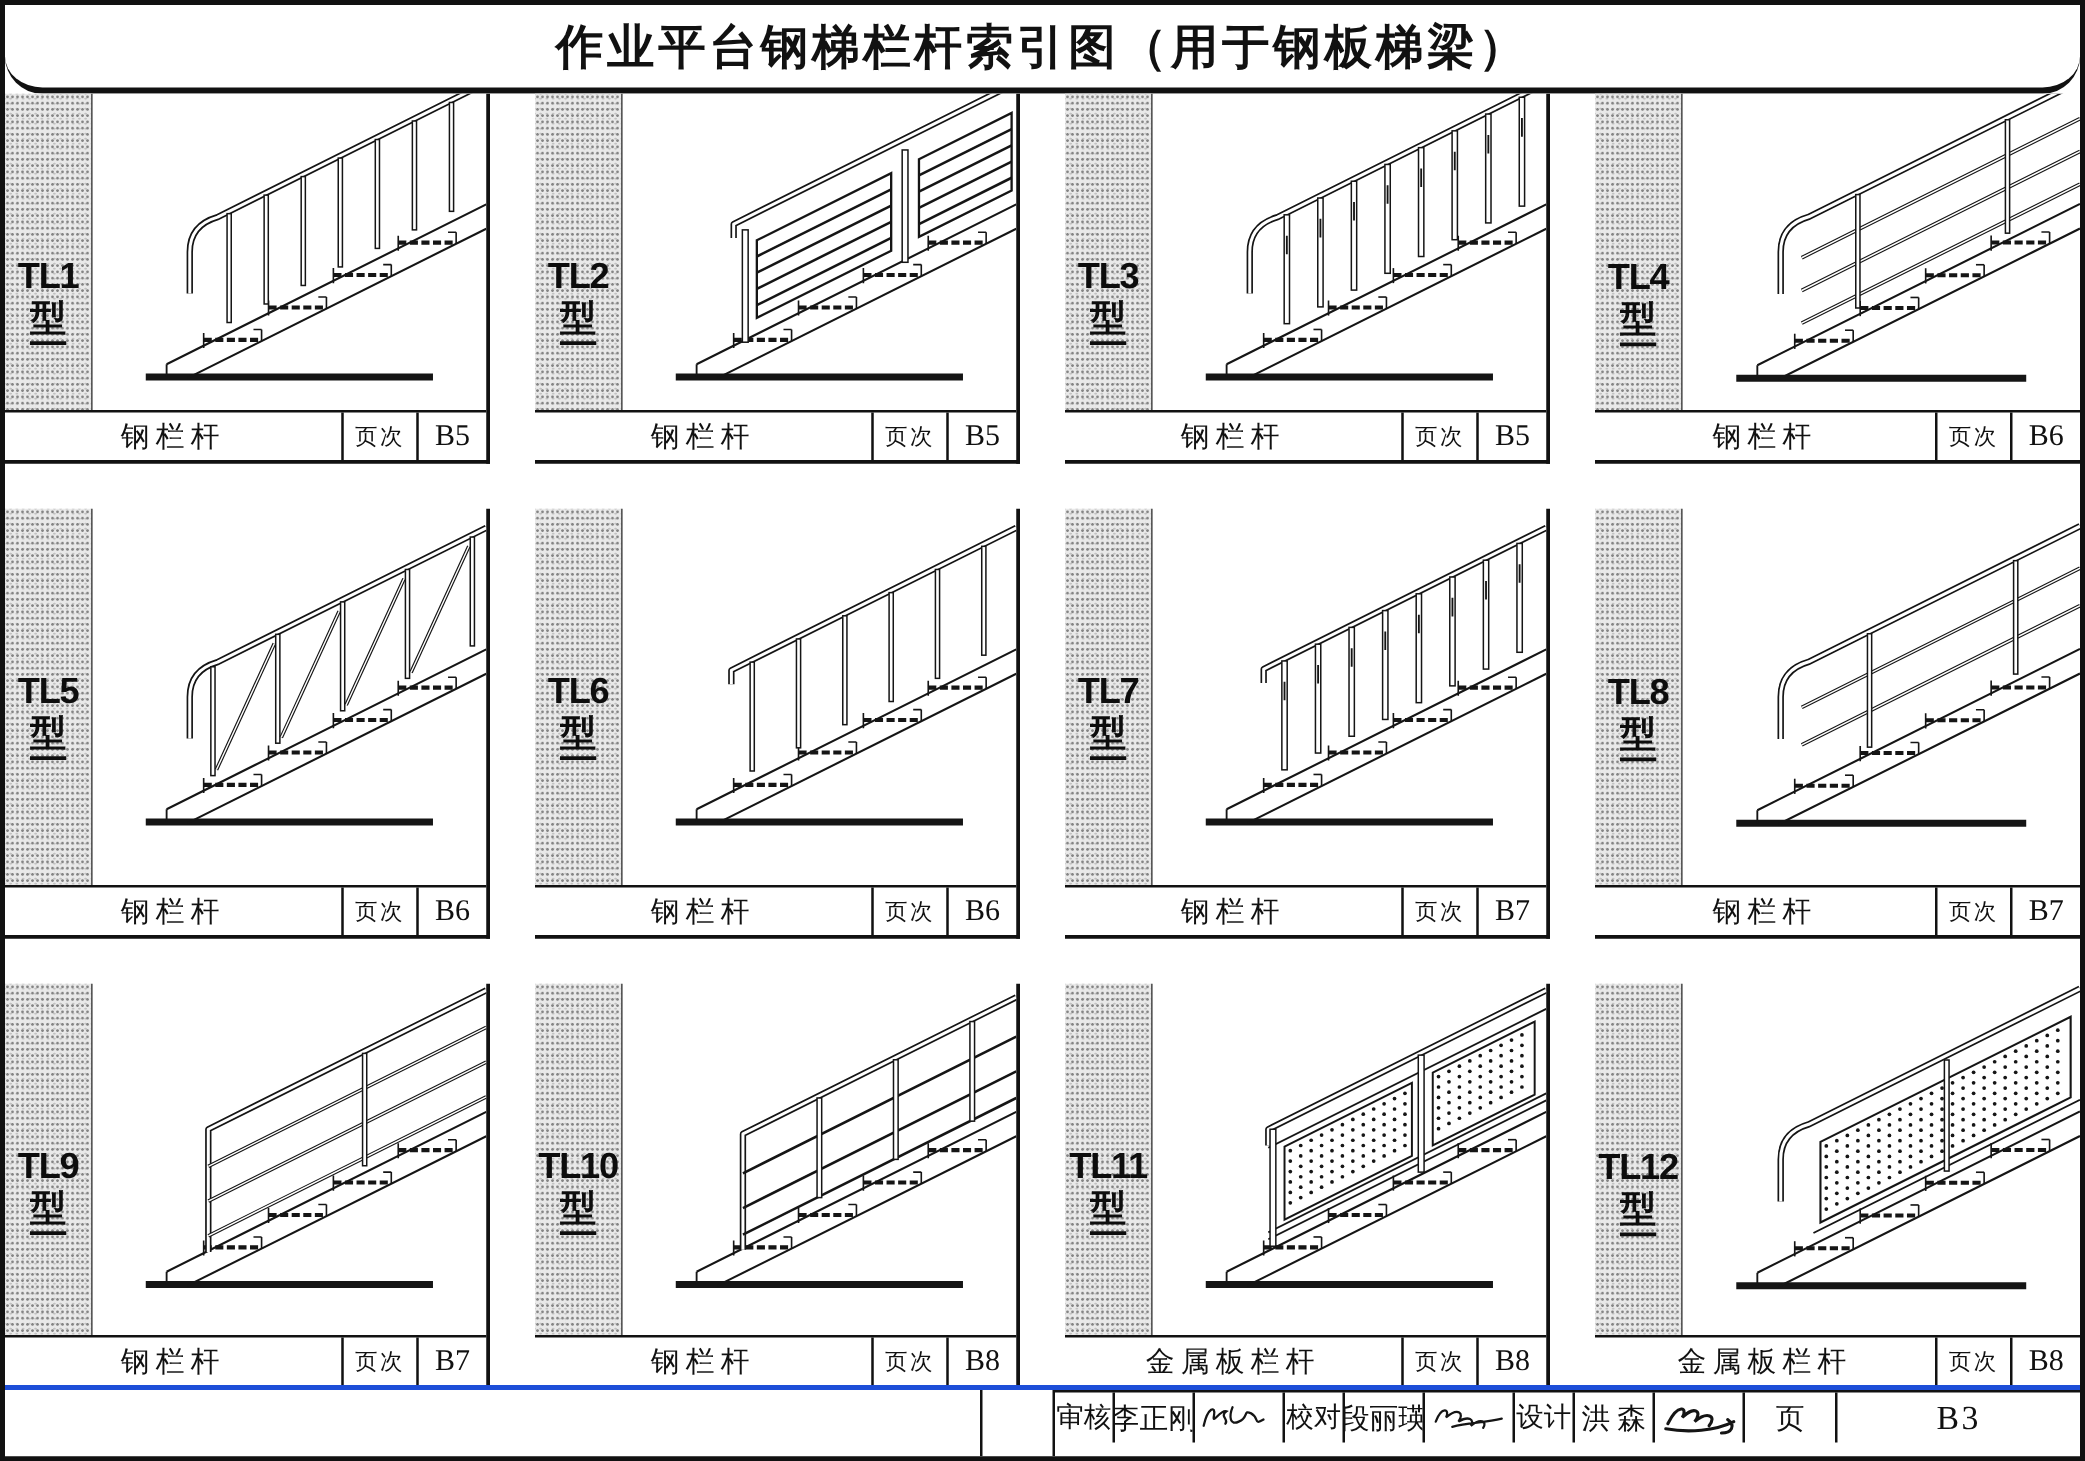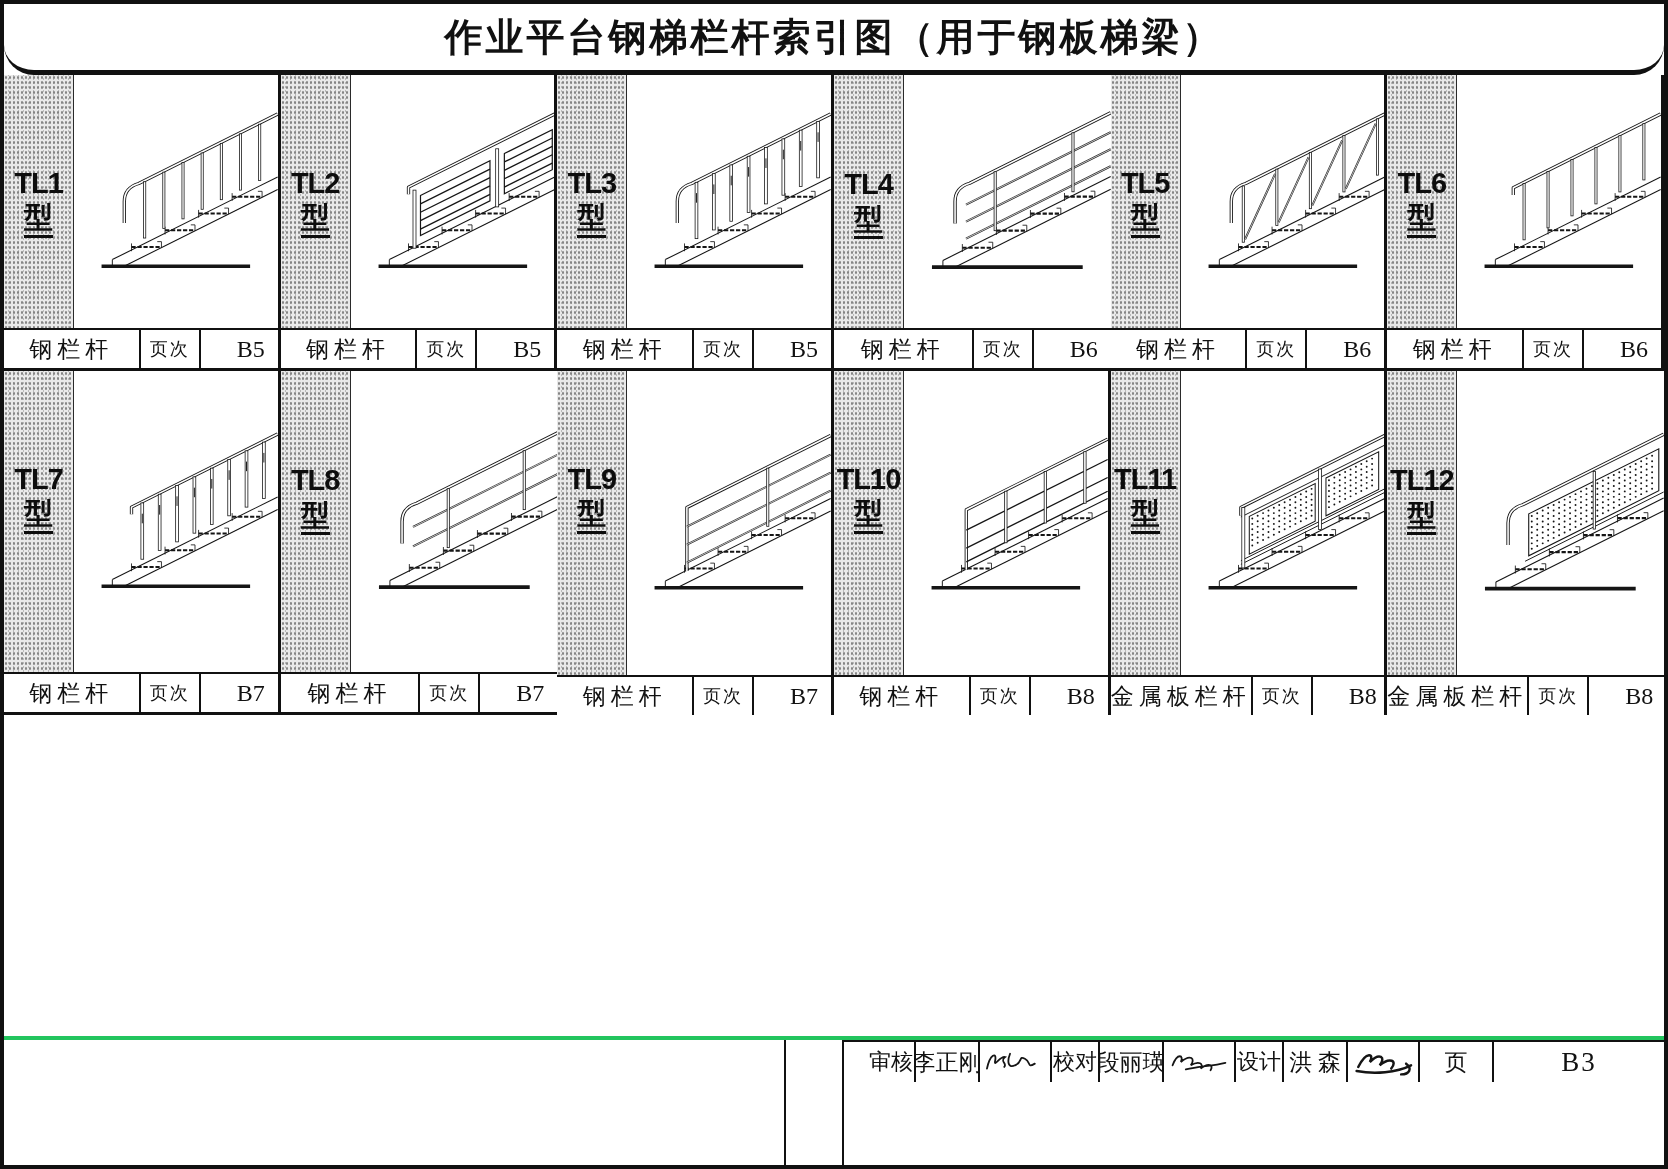--- a/index.html
+++ b/index.html
@@ -15,23 +15,24 @@
     height:66px; flex:none; border-bottom:5px solid #111;
     display:flex; align-items:center; justify-content:center;border-radius:30px;
   }
   .title-bar .t{
     font-family:"Liberation Sans", sans-serif; font-weight:700;
     font-size:38px; letter-spacing:3px; white-space:nowrap;
   }
   
   .grid{
     display:grid; flex:none;
-    grid-template-columns:repeat(6,1fr);
+    grid-template-columns:repeat(4,1fr);
     grid-template-rows:296px 344px 321px;
-    border-bottom:4px solid #22c55e;
+    border-bottom:4px solid #1d4ed8;
+    gap:36px;
   }
   .cell{display:flex; flex-direction:column; min-width:0; box-sizing:border-box;}
   .cell:not(:nth-child(4n)){border-right:3px solid #111;}
   .cell:nth-child(-n+8){border-bottom:3px solid #111;}
   .drawing-row{flex:1; display:flex; min-height:0;}
   .type-strip{
     width:70px; flex:none; box-sizing:border-box;
     border-right:1.5px solid #2a2a2a;
     background-color:#e9e9e9;
     background-image:
@@ -62,21 +63,20 @@
     font-size:23px; letter-spacing:5px; white-space:nowrap;
   }
   .cap-plabel{
     width:58px; flex:none; border-left:2px solid #111; border-right:2px solid #111;
     display:flex; align-items:center; justify-content:center;
     font-size:18px; letter-spacing:2px; white-space:nowrap;
   }
   .cap-page{
     width:54px; flex:none; display:flex; align-items:center; justify-content:center;
     font-size:24px;
-    margin-left:23px;
   }
   
   .bottom{flex:1; display:flex; min-height:0;}
   .bottom-spacer{flex:1;}
   .title-block{width:880px; flex:none; border-left:2.5px solid #111; display:flex; box-sizing:border-box;}
   .tb-left{width:56px; flex:none; border-right:2.5px solid #111;}
   .tb-main{flex:1; display:flex; flex-direction:column; min-width:0;}
   .tb-top{flex:1; display:flex; min-height:0;}
   .tb-title{
     flex:1; display:flex; align-items:center; justify-content:center;
@@ -86,21 +86,21 @@
   }
   .tb-atlas-label{
     width:76px; flex:none; border-right:2.5px solid #111;
     display:flex; align-items:center; justify-content:center;
     font-size:23px; white-space:nowrap;
   }
   .tb-atlas-no{
     width:150px; flex:none; display:flex; align-items:center; justify-content:center;
     font-size:31px; letter-spacing:4px;
   }
-  .tb-bottom{height:40px; flex:none; border-top:2.5px solid #111; display:flex;padding-left:24px;}
+  .tb-bottom{height:40px; flex:none; border-top:2.5px solid #111; display:flex;}
   .tb-cell{
     box-sizing:border-box; border-right:2px solid #111;
     display:flex; align-items:center; justify-content:center;
     white-space:nowrap; overflow:hidden;
   }
   .tb-role-label{width:48px; font-size:22px;}
   .tb-role-name{width:64px; font-size:23px;}
   .tb-role-sig{width:72px;}
   .tb-page-label{width:74px; font-size:23px;}
   .tb-page-no{flex:1; border-right:none; font-size:27px; letter-spacing:2px;}

